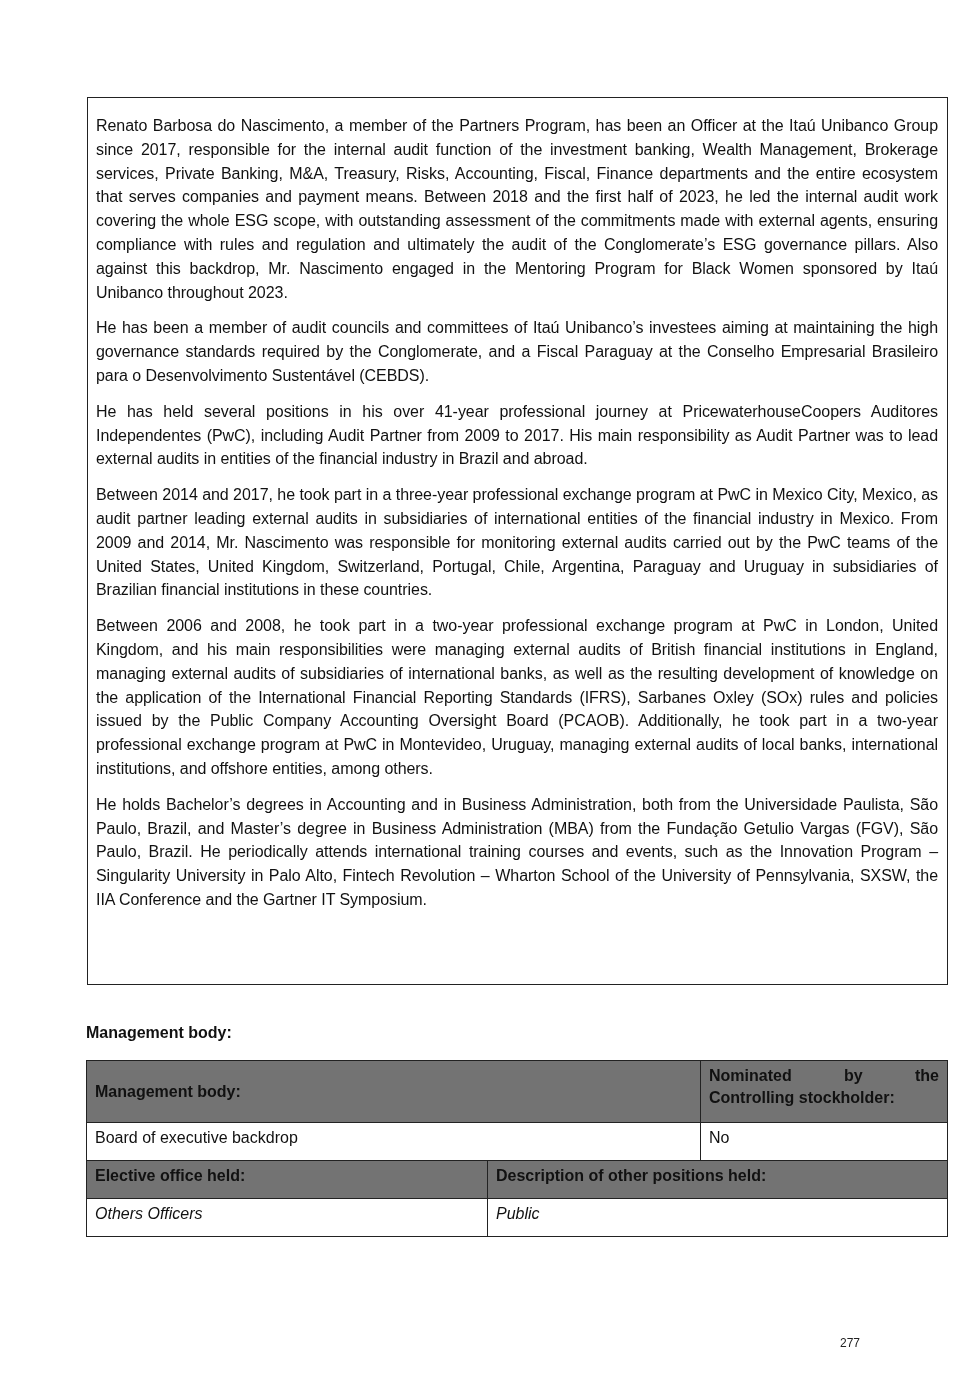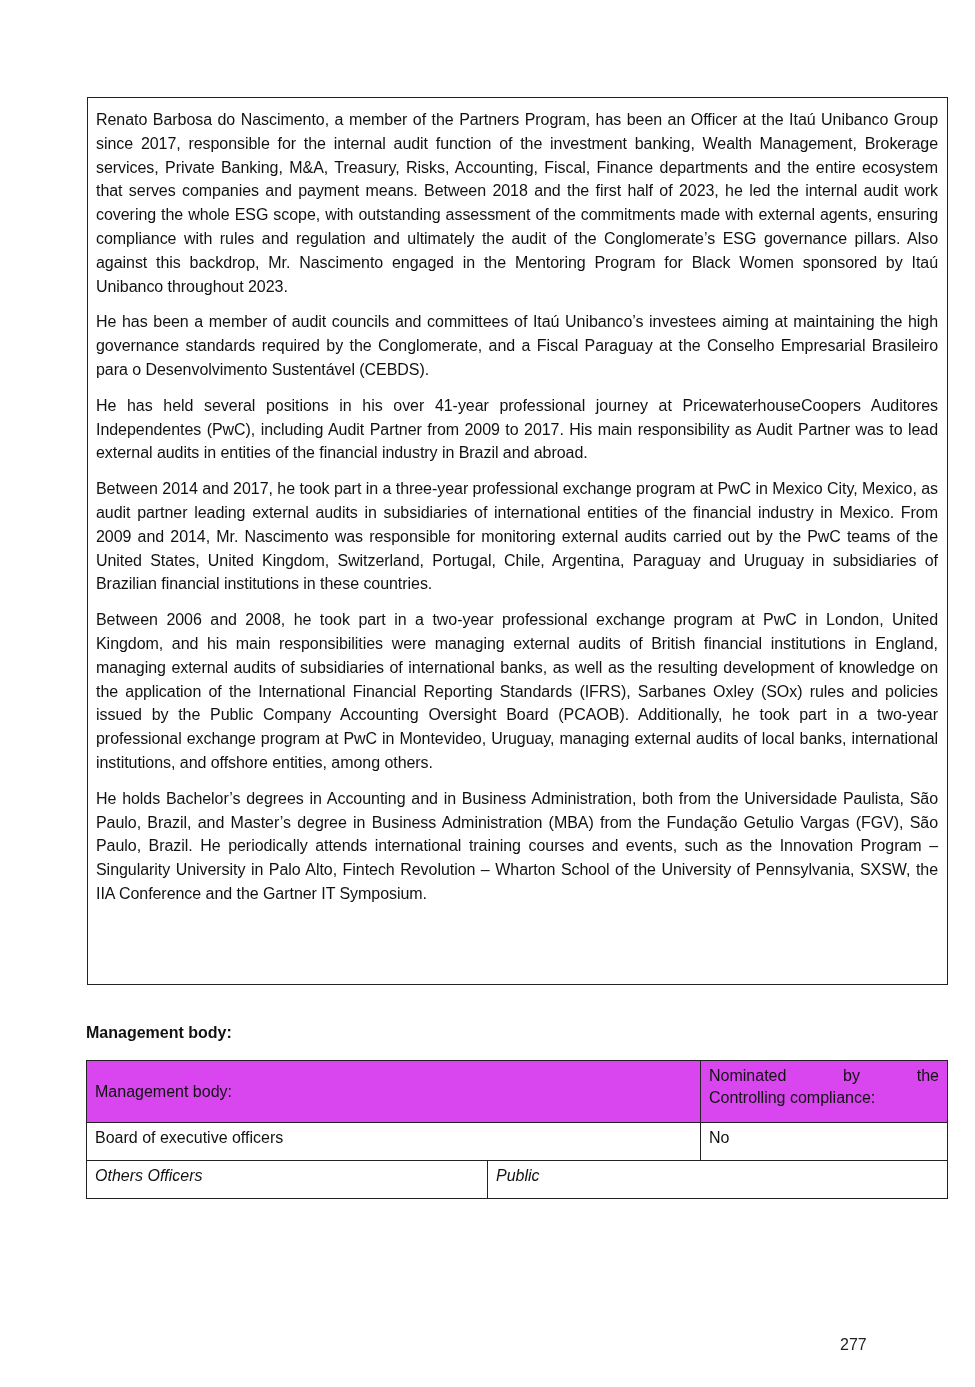--- a/index.html
+++ b/index.html
@@ -14,48 +14,48 @@
       box-sizing: border-box;
       padding: 0 9px 0 8px;
     }
     .bio-box p {
       margin: 0 0 12px 0;
       font-size: 16px;
       line-height: 23.8px;
       text-align: justify;
       letter-spacing: -0.05px;
     }
-    .bio-box p:first-child { margin-top: 10px; }
+    .bio-box p:first-child { margin-top: 16px; }
     .section-heading {
       position: absolute; left: 86px; top: 1024px;
       font-size: 16px; font-weight: bold; margin: 0;
     }
     table.mgmt {
       position: absolute; border-collapse: collapse; table-layout: fixed;
       font-size: 16px;
     }
     table.mgmt td {
       border: 1px solid #222; vertical-align: top; padding: 4px 8px;
       line-height: 22px; box-sizing: border-box;
     }
-    table.mgmt td.hdr { background: #d946ef; font-weight: normal; }
+    table.mgmt td.hdr { background: #737373; font-weight: bold; }
     #t1 { left: 86px; top: 1060px; width: 861px; }
     #t1 td.c1 { width: 614px; }
     #t1 td.c2 { width: 247px; text-align: justify; text-align-last: left; }
     #t1 tr.r1 td { height: 62px; }
     #t1 tr.r1 td.c1 { vertical-align: middle; }
     #t1 tr.r2 td { height: 38px; }
     .justify-line { display: flex; justify-content: space-between; }
     #t2 { left: 86px; top: 1160px; width: 861px; }
     #t2 td.c1 { width: 401px; }
     #t2 td.c2 { width: 460px; }
     #t2 tr.r1 td { height: 38px; }
     #t2 tr.r2 td { height: 38px; font-style: italic; }
     .page-number {
-      position: absolute; left: 840px; top: 1336px; font-size: 16px; color: #222;
+      position: absolute; left: 840px; top: 1336px; font-size: 12px; color: #222;
     }
   </style>
 </head>
 <body>
 
 <div class="bio-box">
   <p>Renato Barbosa do Nascimento, a member of the Partners Program, has been an Officer at the Itaú Unibanco Group since 2017, responsible for the internal audit function of the investment banking, Wealth Management, Brokerage services, Private Banking, M&amp;A, Treasury, Risks, Accounting, Fiscal, Finance departments and the entire ecosystem that serves companies and payment means. Between 2018 and the first half of 2023, he led the internal audit work covering the whole ESG scope, with outstanding assessment of the commitments made with external agents, ensuring compliance with rules and regulation and ultimately the audit of the Conglomerate’s ESG governance pillars.  Also against this backdrop, Mr. Nascimento engaged in the Mentoring Program for Black Women sponsored by Itaú Unibanco throughout 2023.</p>
   <p>He has been a member of audit councils and committees of Itaú Unibanco’s investees aiming at maintaining the high governance standards required by the Conglomerate, and a Fiscal Paraguay at the Conselho Empresarial Brasileiro para o Desenvolvimento Sustentável (CEBDS).</p>
   <p>He has held several positions in his over 41-year professional journey at PricewaterhouseCoopers Auditores Independentes (PwC), including Audit Partner from 2009 to 2017.  His main responsibility as Audit Partner was to lead external audits in entities of the financial industry in Brazil and abroad.</p>
   <p>Between 2014 and 2017, he took part in a three-year professional exchange program at PwC in Mexico City, Mexico, as audit partner leading external audits in subsidiaries of international entities of the financial industry in Mexico.  From 2009 and 2014, Mr. Nascimento was responsible for monitoring external audits carried out by the PwC teams of the United States, United Kingdom, Switzerland, Portugal, Chile, Argentina, Paraguay and Uruguay in subsidiaries of Brazilian financial institutions in these countries.</p>
@@ -68,32 +68,36 @@
 <table class="mgmt" id="t1">
   <tbody>
       <tr class="r1">
     <td class="hdr c1">Management body:</td>
     <td class="hdr c2">
       <div class="justify-line">
         <span>Nominated</span>
         <span>by</span>
         <span>the</span>
       </div>
-      <div>Controlling compliance:</div>
+      <div>Controlling stockholder:</div>
     </td>
   </tr>
   <tr class="r2">
-    <td class="c1">Board of executive officers</td>
+    <td class="c1">Board of executive backdrop</td>
     <td class="c2">No</td>
   </tr>
 </tbody>
   </table>
 
 <table class="mgmt" id="t2">
   <tbody>
+      <tr class="r1">
+    <td class="hdr c1">Elective office held:</td>
+    <td class="hdr c2">Description of other positions held:</td>
+  </tr>
   <tr class="r2">
     <td class="c1">Others Officers</td>
     <td class="c2">Public</td>
   </tr>
 </tbody>
   </table>
 
 <div class="page-number">277</div>
 
 </body></html>

